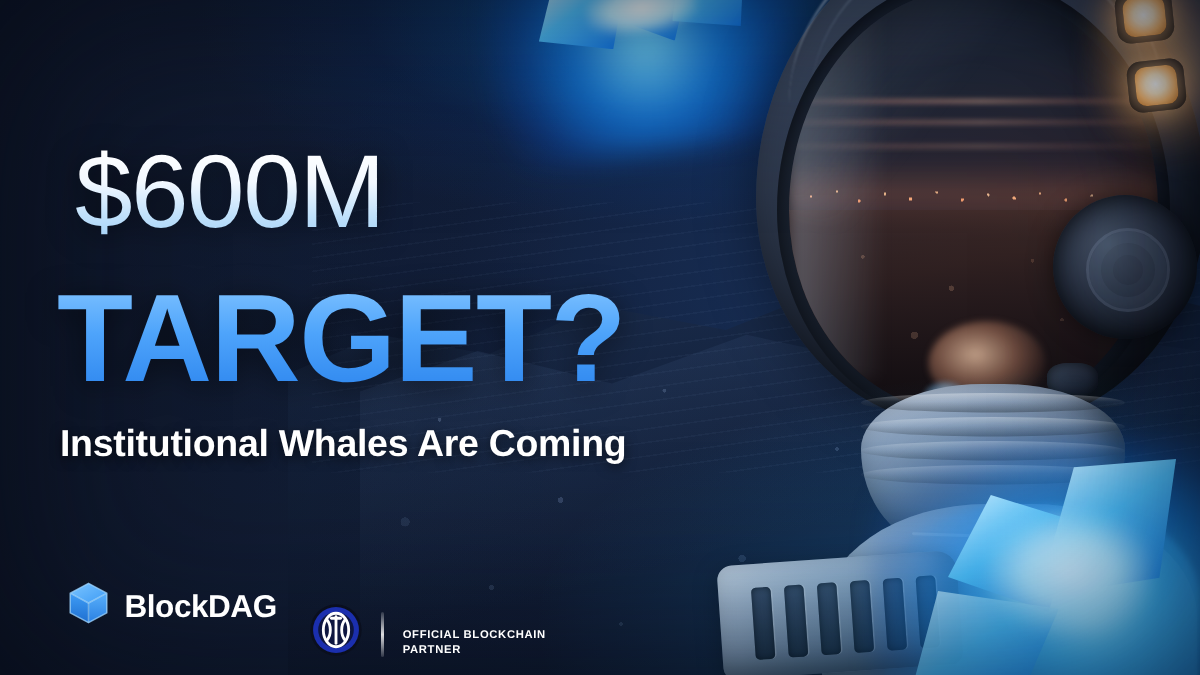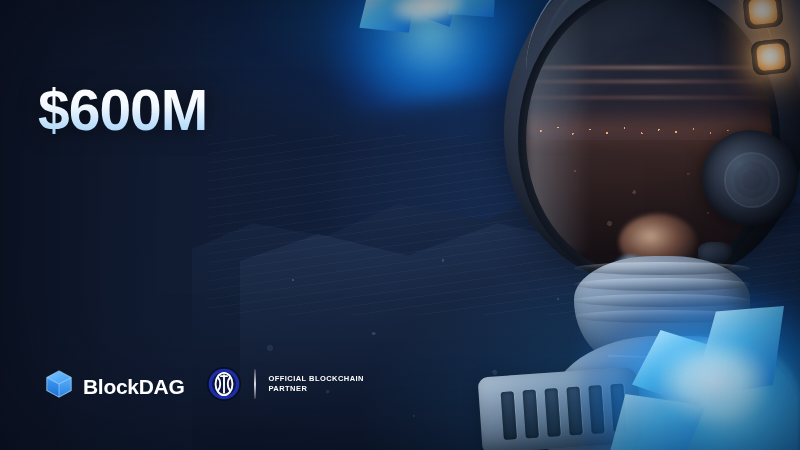--- a/index.html
+++ b/index.html
@@ -307,22 +307,22 @@
   .vignette{
     box-shadow:inset 0 0 130px rgba(5,9,20,.75);
     pointer-events:none;
   }
 
   
   .content{position:absolute;left:38px;top:0;width:470px;height:450px;}
 
   .headline{
     position:absolute;left:0;top:86px;
-    font-size:57px;line-height:.86;font-weight:700;letter-spacing:-1px;
-    margin:0;white-space:nowrap;
+    font-size:69px;line-height:.86;font-weight:400;letter-spacing:-1px;
+    margin:12px;white-space:nowrap;
   }
   .hl-1{
     background:linear-gradient(180deg,#ffffff 0%,#f2f8ff 40%,#bfe0fb 78%,#a9d4f7 100%);
     -webkit-background-clip:text;background-clip:text;color:transparent;
     filter:drop-shadow(0 3px 10px rgba(0,0,0,.55));
   }
   .hl-2{
     position:absolute;left:0;top:190px;
     font-size:83px;line-height:.86;font-weight:700;letter-spacing:-1px;margin:0;white-space:nowrap;
     background:linear-gradient(180deg,#7dc1ff 0%,#4ea4fb 45%,#2f87ef 100%);
@@ -334,21 +334,21 @@
     font-size:25px;font-weight:700;color:#ffffff;letter-spacing:-.2px;white-space:nowrap;
     text-shadow:0 2px 8px rgba(0,0,0,.6);
   }
 
   
   .logobar{position:absolute;left:44px;top:366px;display:flex;align-items:center;gap:22px;}
   .brand{display:flex;align-items:flex-end;gap:9px;}
   .cube{width:30px;height:30px;display:block;}
   .brandname{font-size:21px;font-weight:700;color:#fff;letter-spacing:-.3px;}
 
-  .partner{display:flex;align-items:center;gap:12px;}
+  .partner{display:flex;align-items:flex-end;gap:12px;margin-top:36px;}
   .inter-badge{width:36px;height:36px;display:block;}
   .divider{width:2px;height:30px;background:linear-gradient(180deg,rgba(255,255,255,.15),rgba(255,255,255,.85),rgba(255,255,255,.15));border-radius:1px;}
   .partner-text{
     font-size:7.5px;font-weight:700;color:#ffffff;line-height:1.35;
     letter-spacing:.45px;text-transform:uppercase;
   }
 </style>
 </head>
 <body>
 
@@ -425,20 +425,22 @@
     <div class="shard cb2"></div>
     <div class="shard cb3"></div>
     <div class="cb-core"></div>
   </div>
 
   <div class="layer grade"></div>
   <div class="layer vignette"></div>
 
   <div class="content">
     <h1 class="headline hl-1">$600M</h1>
+    <h1 class="hl-2">TARGET?</h1>
+    <p class="subhead">Institutional Whales Are Coming</p>
   </div>
 
   <div class="logobar">
 
     <div class="brand">
       <svg class="cube" viewBox="0 0 32 32">
         <defs>
           <linearGradient id="cubeTop" x1="0" y1="0" x2="1" y2="1">
             <stop offset="0" stop-color="#7cc5ff"></stop>
               <stop offset="1" stop-color="#3d9bf5"></stop>

